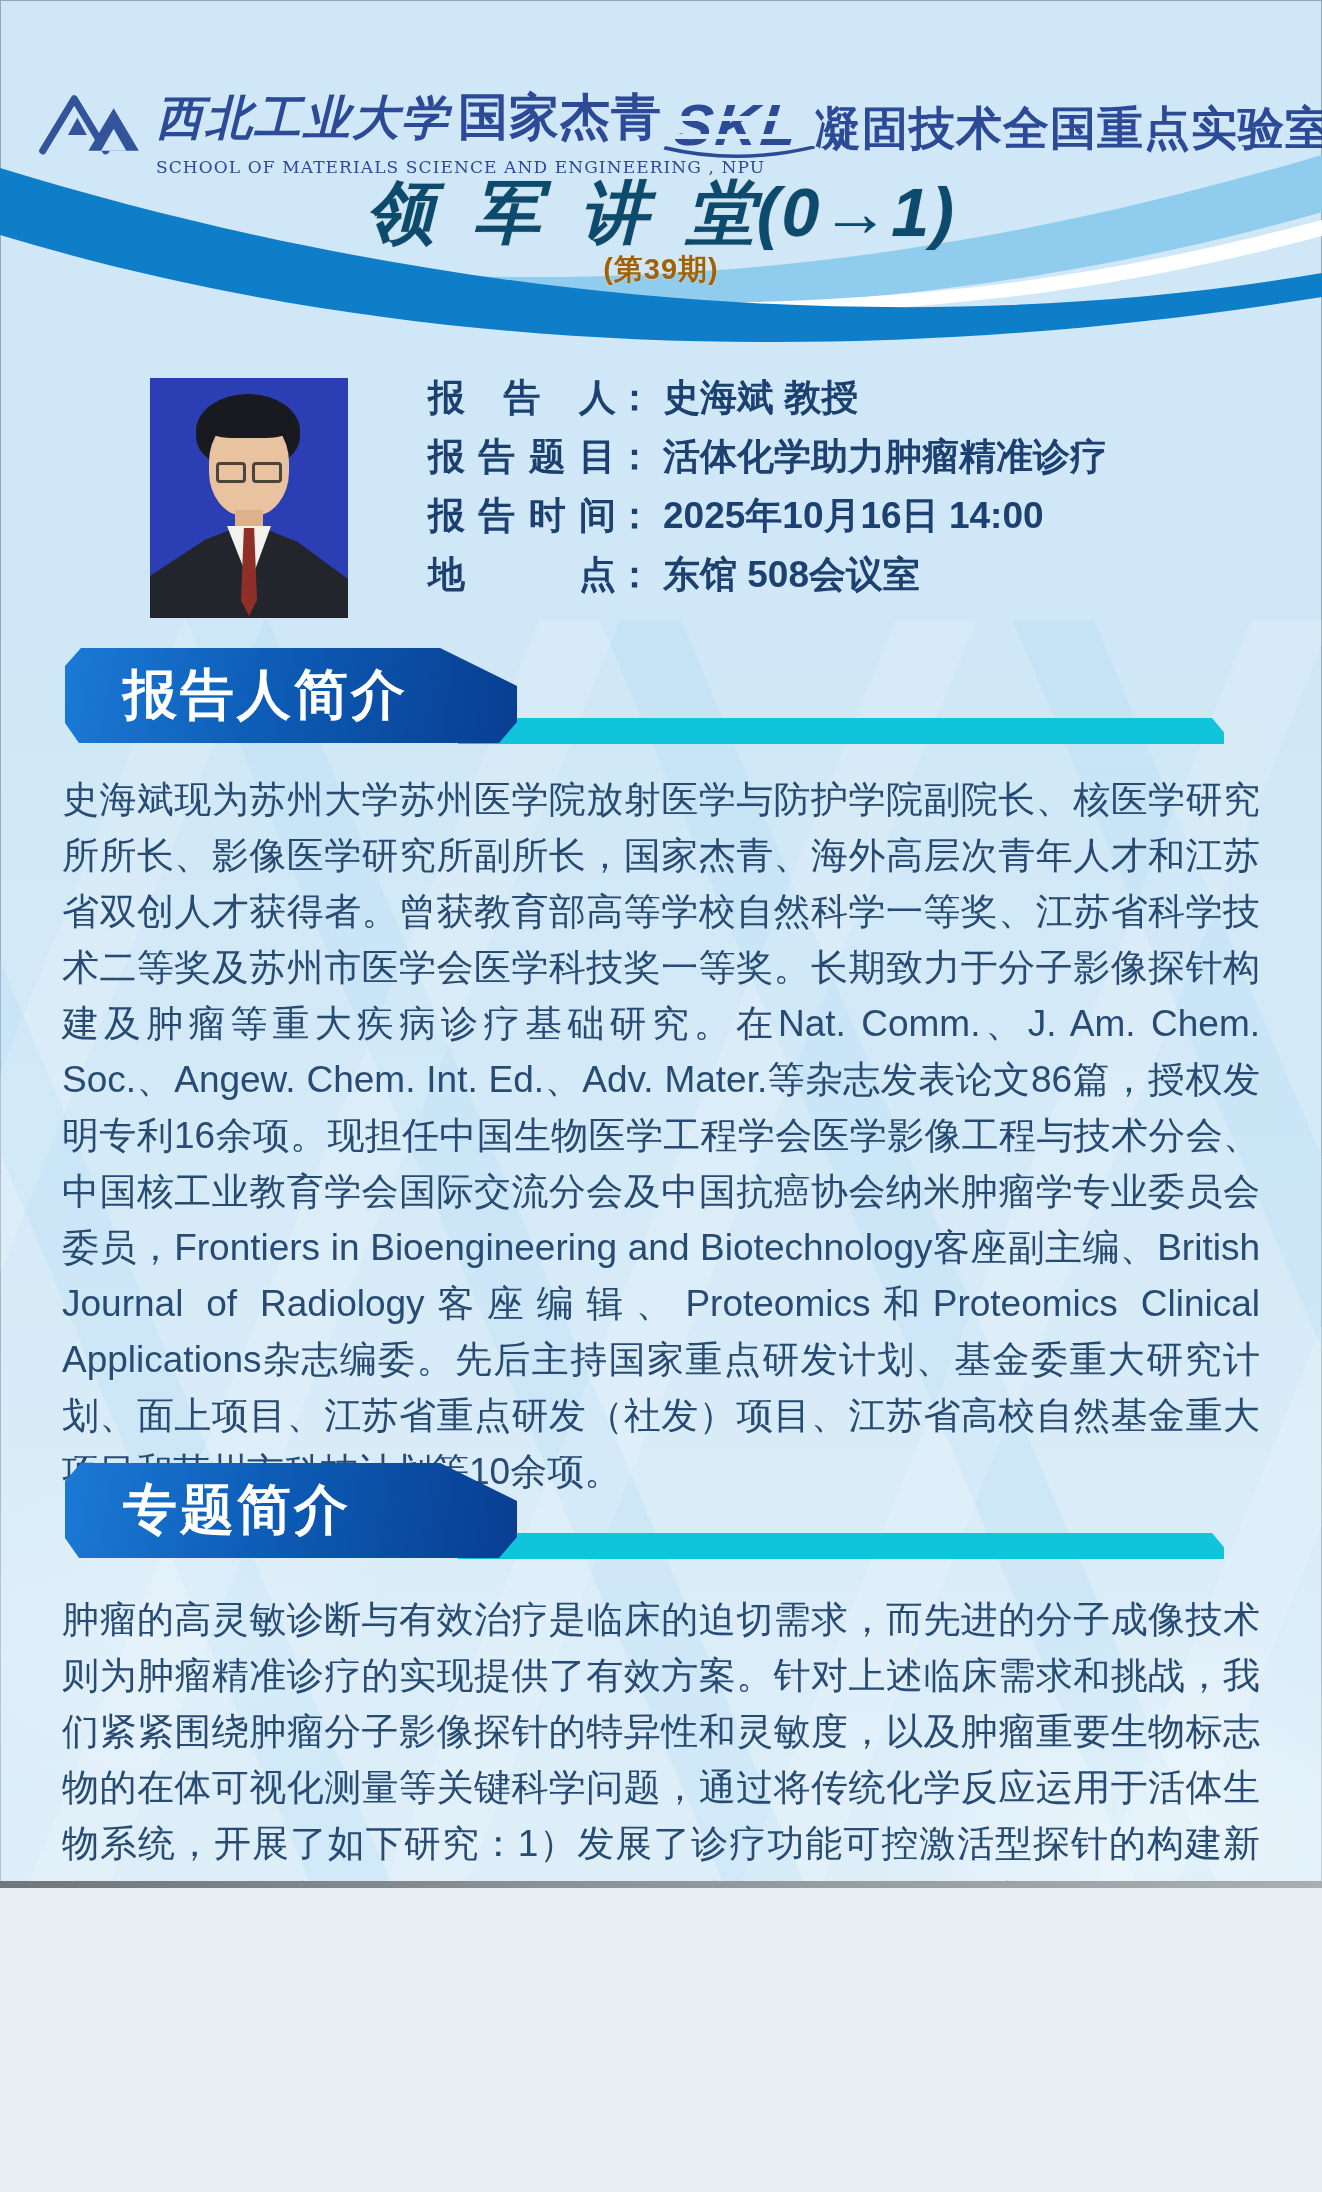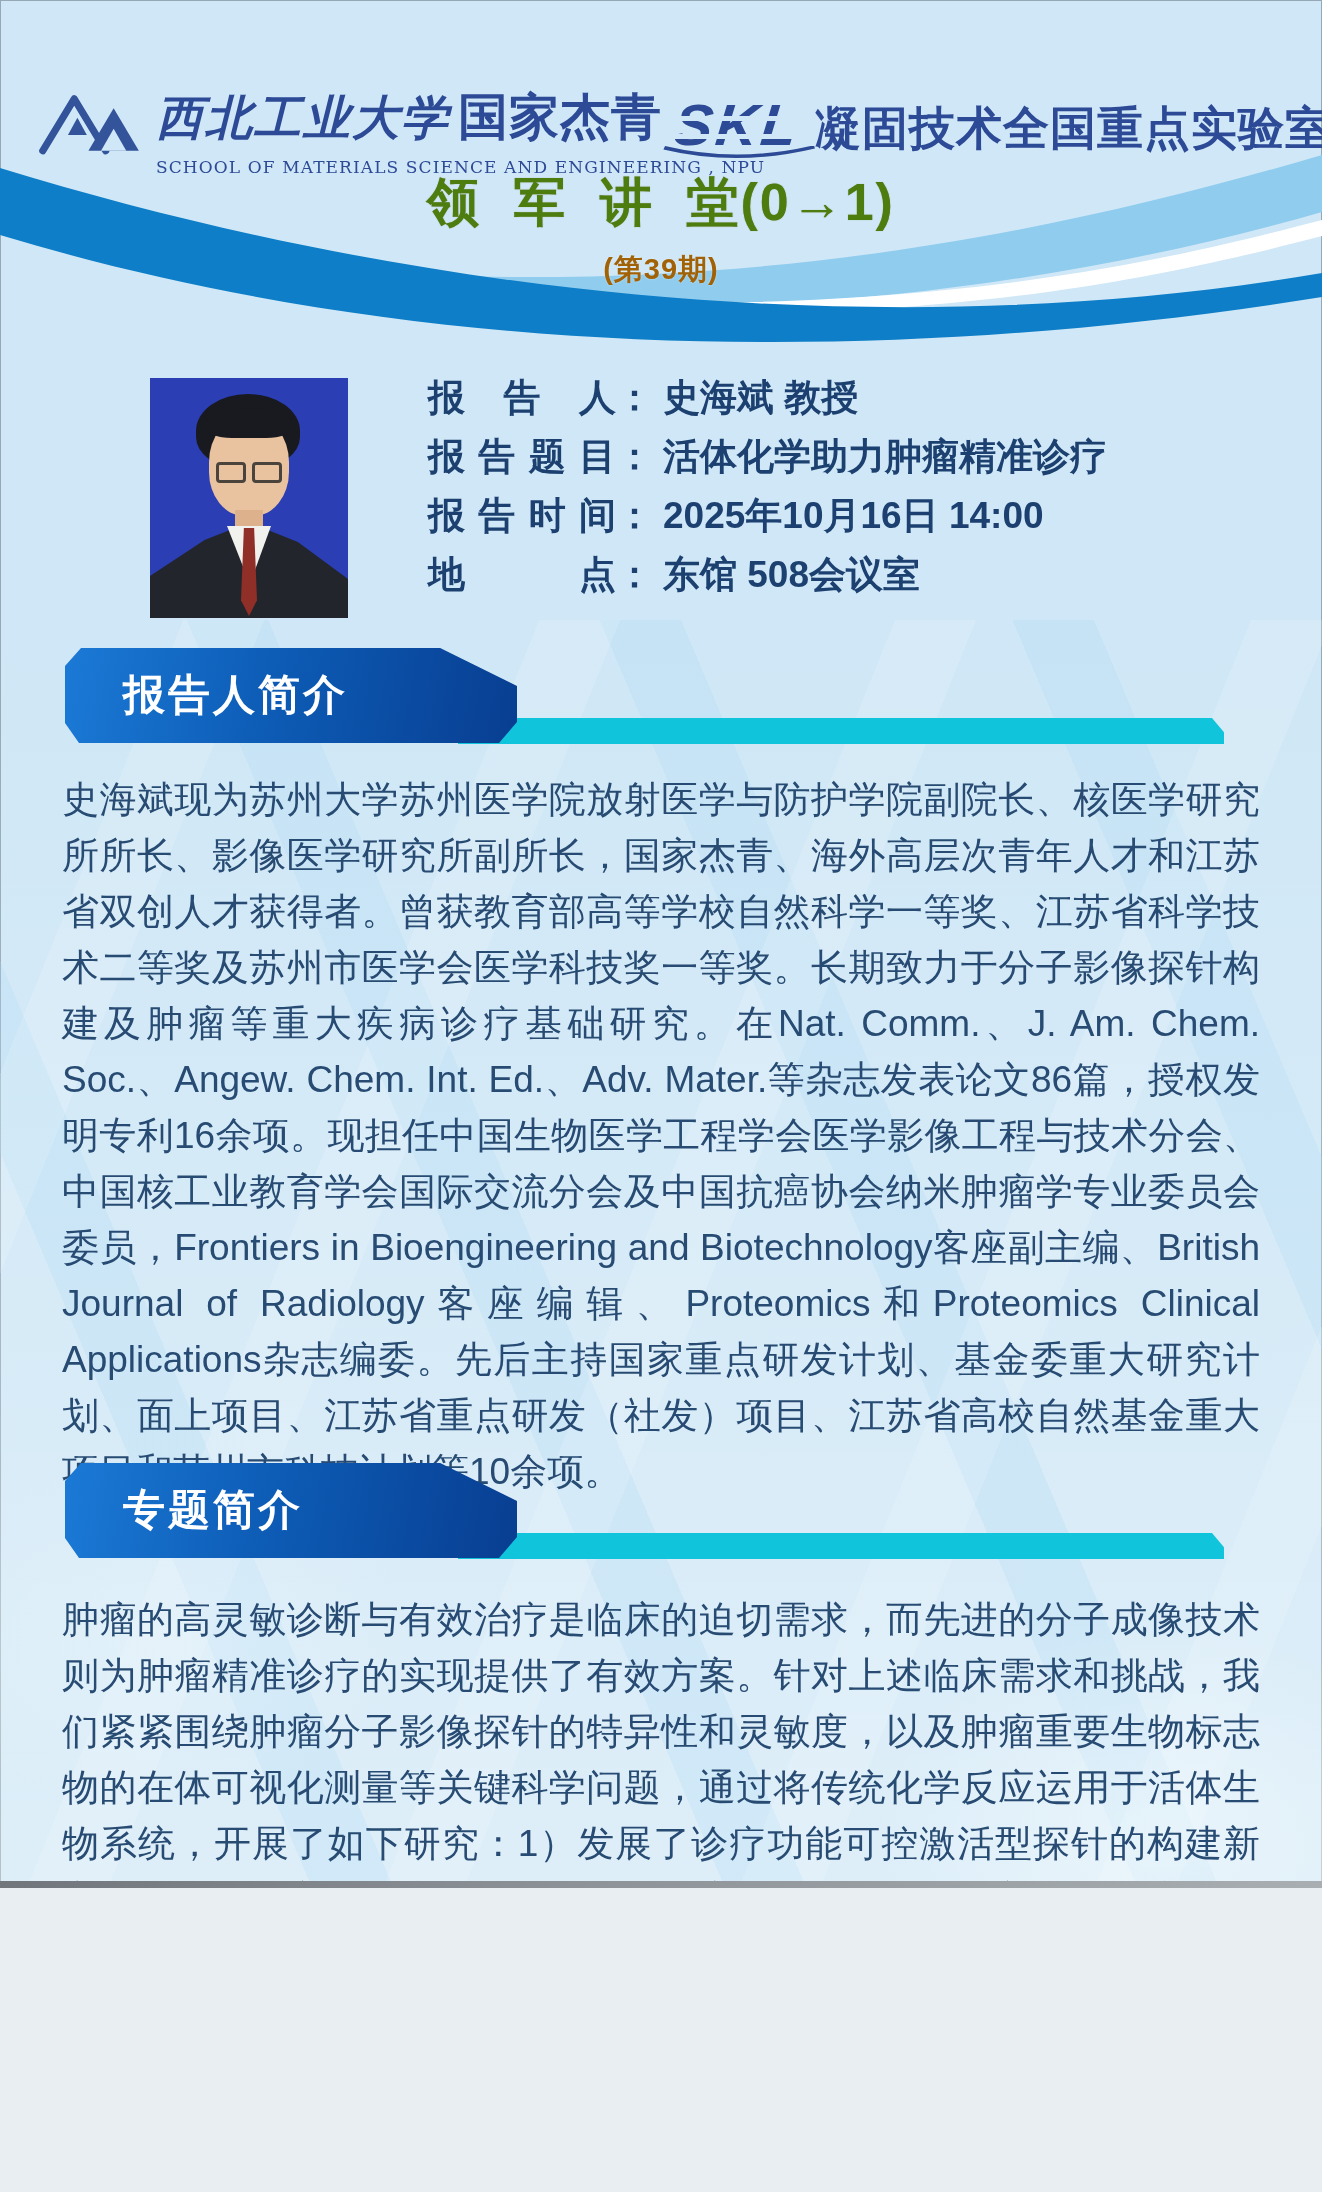--- a/index.html
+++ b/index.html
@@ -32,22 +32,22 @@
   .hdr-right{position:absolute;left:672px;top:96px;display:flex;align-items:center;gap:12px;z-index:3;}
   .skl-mark{position:relative;font-weight:bold;font-style:italic;font-size:58px;color:#2d4a96;
     letter-spacing:3px;transform:skewX(-6deg);line-height:1;padding:0 4px 8px 2px;}
   .skl-slit{position:absolute;left:-4px;width:112%;height:5px;background:#cfe7f6;}
   .skl-slit.s1{top:20px;} .skl-slit.s2{top:38px;}
   .skl-under{position:absolute;left:-8px;bottom:2px;width:118%;height:14px;}
   .skl-cn{font-size:46px;font-weight:bold;color:#2d4a96;white-space:nowrap;letter-spacing:1px;}
   
   .swoosh{position:absolute;left:0;top:150px;width:1322px;height:220px;z-index:2;}
   .title-main{position:absolute;left:0;top:168px;width:100%;text-align:center;z-index:3;
-    font-size:52px;font-weight:bold;color:#4d7c0f;letter-spacing:2px;word-spacing:16px;
-    text-shadow:0 0 1px rgba(100,70,0,.45);}
+    font-size:68px;font-weight:bold;color:#0c4a6e;letter-spacing:2px;word-spacing:16px;
+    text-shadow:0 0 1px rgba(100,70,0,.45);font-style:italic;}
   .title-issue{position:absolute;left:0;top:250px;width:100%;text-align:center;z-index:3;
     font-size:29px;font-weight:bold;color:#a16207;letter-spacing:1px;
     text-shadow:0 0 2px rgba(255,255,255,.55);}
   
   .photo{position:absolute;left:150px;top:378px;width:198px;height:240px;background:#2b3eb3;
     overflow:hidden;z-index:3;}
   .photo .hair{position:absolute;left:46px;top:16px;width:104px;height:74px;background:#181a1f;
     border-radius:50% 50% 42% 42%;}
   .photo .face{position:absolute;left:59px;top:38px;width:80px;height:100px;background:#e9c3a0;
     border-radius:46% 46% 44% 44%;}
@@ -65,21 +65,21 @@
   .info-rows{position:absolute;left:428px;top:368px;z-index:3;}
   .info-row{height:59px;line-height:59px;font-size:37px;font-weight:bold;color:#1c4070;white-space:nowrap;}
   .info-label{display:inline-block;width:188px;text-align:justify;text-align-last:justify;vertical-align:top;}
   .info-colon{display:inline-block;margin:0 2px 0 0;}
   .info-value{display:inline-block;margin-left:8px;}
   
   .banner{position:absolute;left:65px;width:452px;height:95px;z-index:3;
     background:linear-gradient(100deg,#1b7ad6 0%,#0d5cb6 45%,#083e91 100%);
     clip-path:polygon(16px 0,83% 0,100% 40%,100% 78%,calc(100% - 18px) 100%,14px 100%,0 calc(100% - 20px),0 18px);
     box-shadow:0 2px 4px rgba(20,50,100,.35);}
-  .banner .txt{padding-left:58px;line-height:93px;font-size:42px;font-weight:bold;color:#ffffff;
+  .banner .txt{padding-left:58px;line-height:93px;font-size:54px;font-weight:bold;color:#ffffff;
     letter-spacing:3px;white-space:nowrap;}
   .accent-bar{position:absolute;left:458px;width:766px;height:26px;background:#10c4dc;z-index:2;
     clip-path:polygon(0 0,calc(100% - 12px) 0,100% 55%,100% 100%,0 100%);}
   .banner.b1{top:648px;} .accent-bar.a1{top:718px;}
   .banner.b2{top:1463px;} .accent-bar.a2{top:1533px;}
   
   .para{position:absolute;left:62px;width:1198px;z-index:3;
     font-size:37px;line-height:56px;color:#274b72;text-align:justify;}
   .para.bio{top:772px;}
   .para.topic{top:1592px;}

